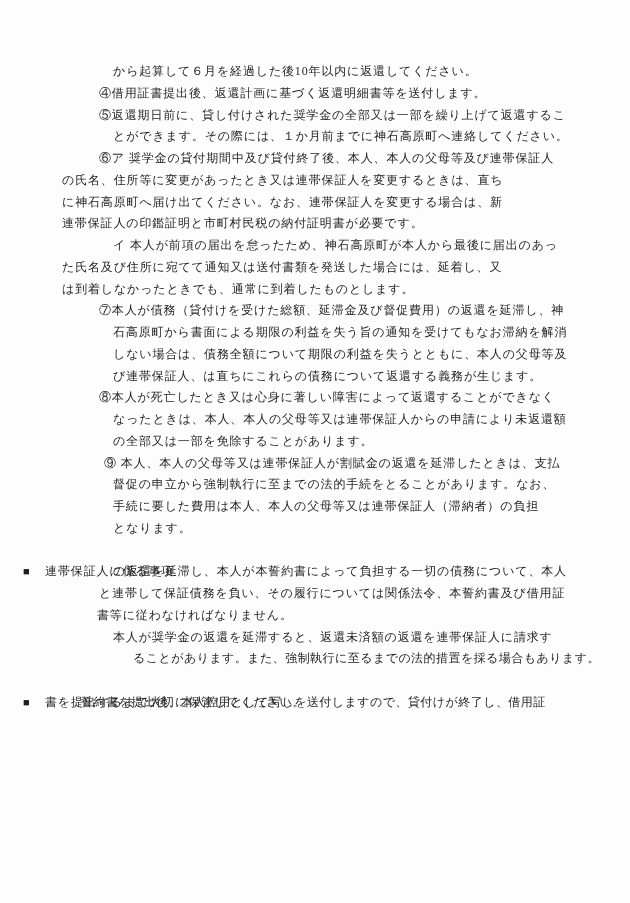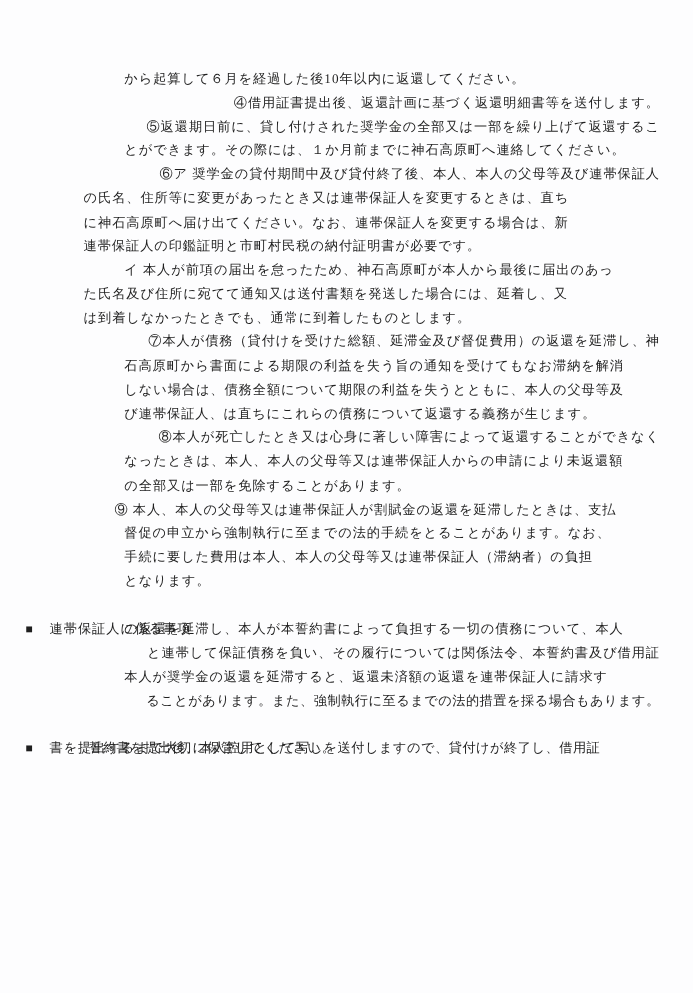--- a/index.html
+++ b/index.html
@@ -33,24 +33,24 @@
     line-height: 21.75px;
     font-size: 12px;
     letter-spacing: 0.85px;
     white-space: pre;
     overflow: visible;
   }
   .tight { letter-spacing: 0.45px; margin-left: 36px; }
   .i76  { }
   .i89  { padding-left: 45px; }
   .i97  { padding-left: 97px; }
-  .i99  { padding-left: 99px; text-align: right; }
+  .i99  { padding-left: 99px; }
   .i104 { padding-left: 104px; }
   .i113 { padding-left: 113px; }
-  .i123 { padding-left: 62px; margin-left: 14px; }
+  .i123 { padding-left: 62px; }
   .bullet {
     display: inline-block;
     width: 22px;
     font-size: 11px;
     letter-spacing: 0;
   }
 </style>
 </head>
 <body>
 
@@ -78,20 +78,21 @@
     <div class="line i113">督促の申立から強制執行に至までの法的手続をとることがあります。なお、</div>
     <div class="line i113">手続に要した費用は本人、本人の父母等又は連帯保証人（滞納者）の負担</div>
     <div class="line i113">となります。</div>
 
     <div class="line i76">
       <span class="bullet">■</span><span>連帯保証人に係る事項</span>
     </div>
 
     <div class="line i113">の返還を延滞し、本人が本誓約書によって負担する一切の債務について、本人</div>
     <div class="line i99">と連帯して保証債務を負い、その履行については関係法令、本誓約書及び借用証</div>
+    <div class="line i97">書等に従わなければなりません。</div>
     <div class="line i113">本人が奨学金の返還を延滞すると、返還未済額の返還を連帯保証人に請求す</div>
     <div class="line i97 tight">ることがあります。また、強制執行に至るまでの法的措置を採る場合もあります。</div>
 
     <div class="line i76">
       <span class="bullet">■</span><span class="tight">誓約書を提出後、本人控用として写しを送付しますので、貸付けが終了し、借用証</span>
     </div>
 
     <div class="line i89">書を提出するまで大切に保管してください。</div>
   </div>
 </div>

